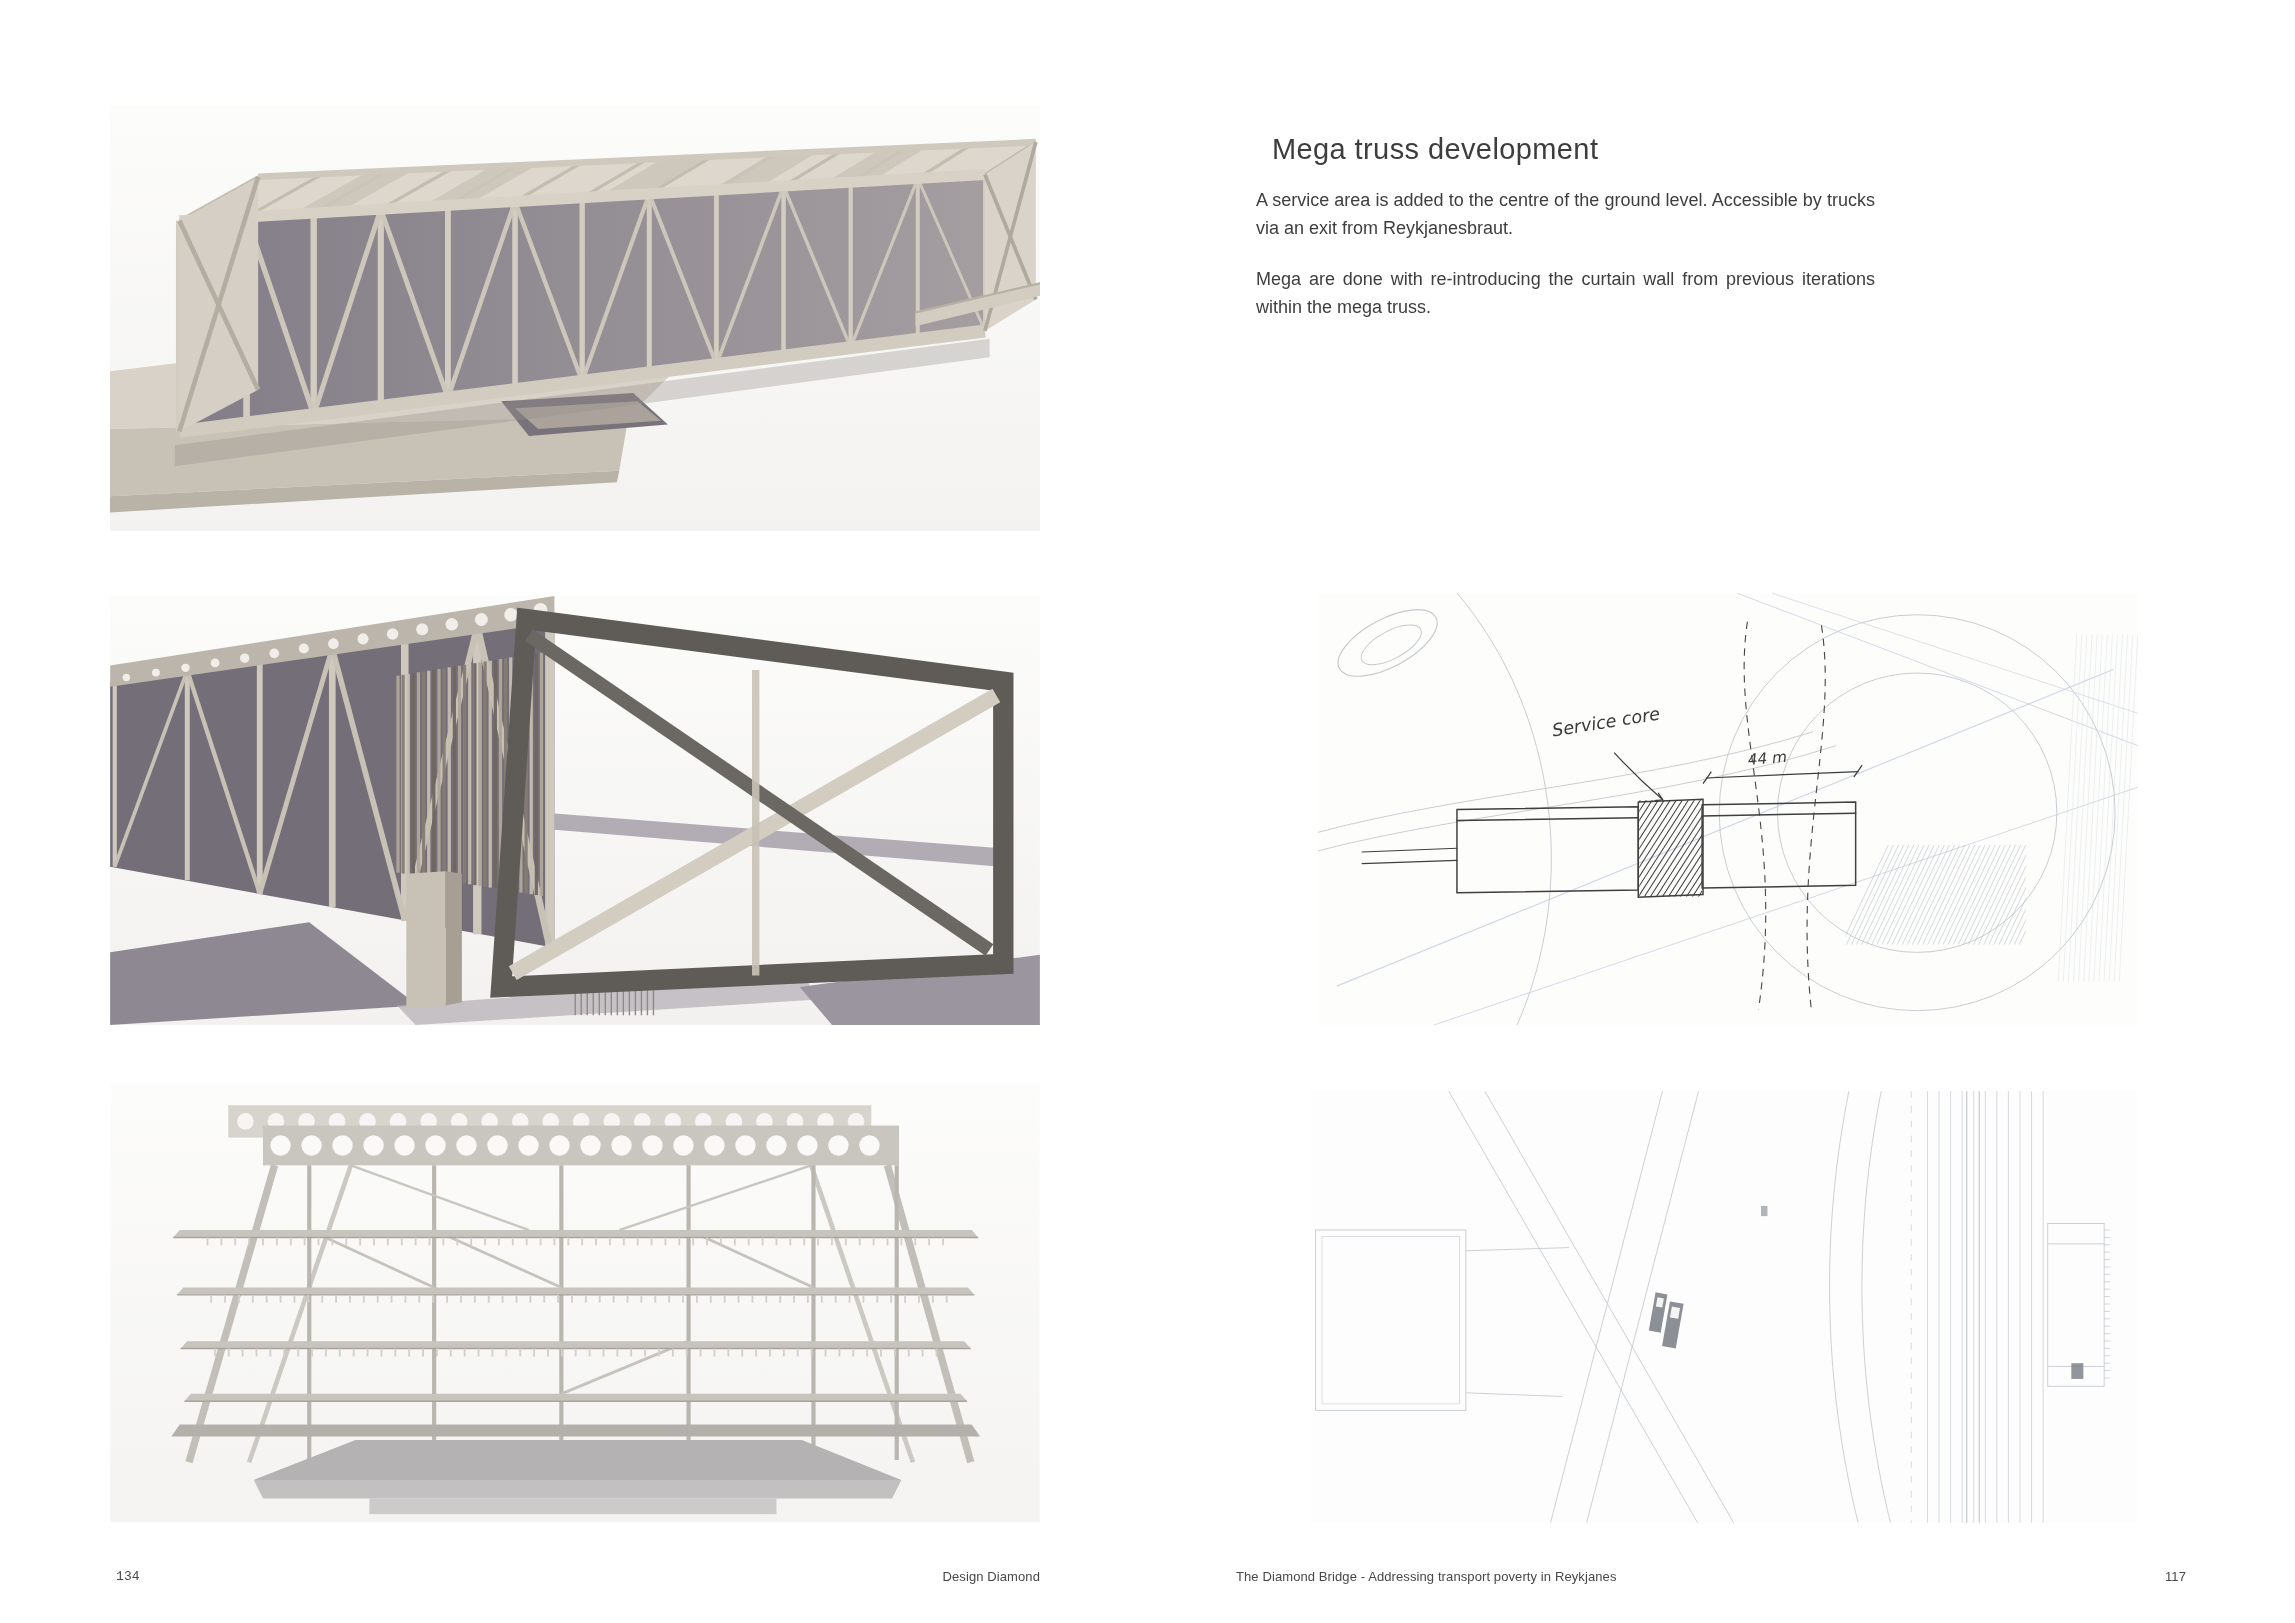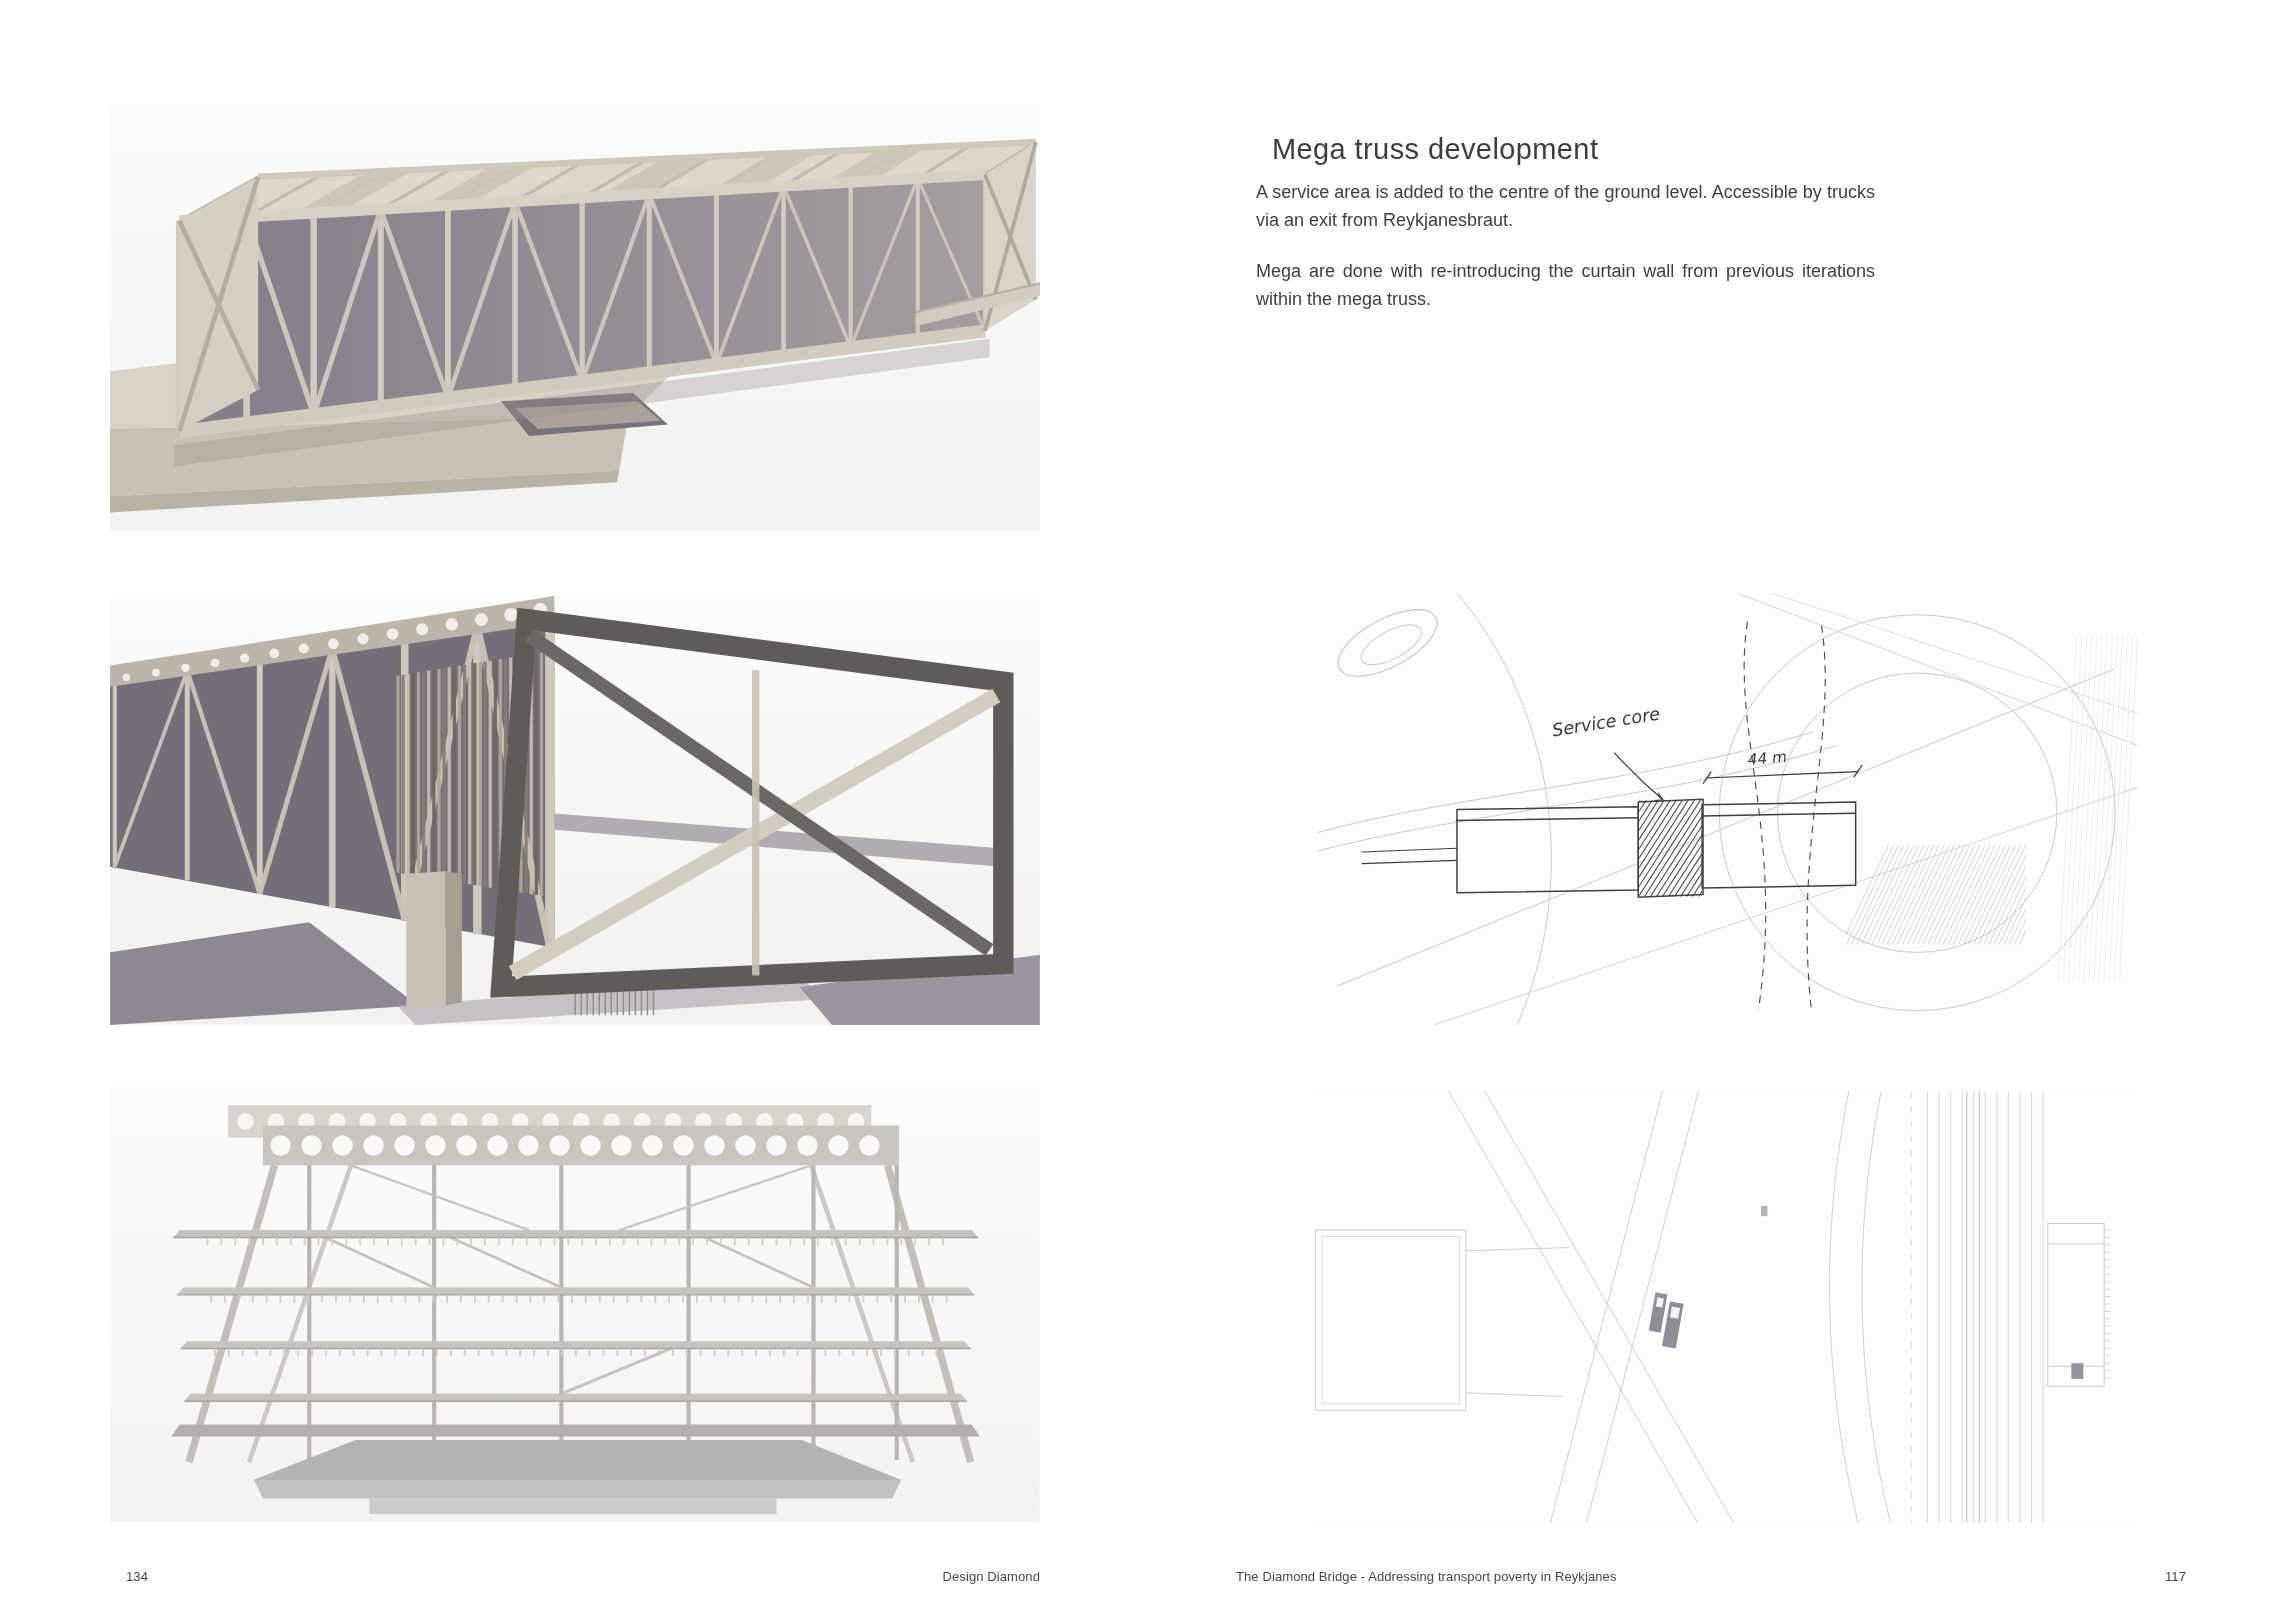--- a/index.html
+++ b/index.html
@@ -8,23 +8,23 @@
   .spread{position:absolute;inset:0;width:2295px;height:1623px;background:#ffffff;overflow:hidden;}
   .fig{position:absolute;margin:0;}
   .fig svg{display:block;width:100%;height:100%;}
   .fig-aerial{left:110px;top:105px;width:930px;height:426px;}
   .fig-closeup{left:110px;top:596px;width:930px;height:429px;}
   .fig-elevation{left:110px;top:1083px;width:930px;height:439px;}
   .fig-sketch{left:1318px;top:593px;width:820px;height:432px;}
   .fig-plan{left:1310px;top:1091px;width:827px;height:432px;}
   .title{position:absolute;left:1256px;top:117px;margin:16px;font-size:29px;font-weight:400;color:#3d3d3d;letter-spacing:0.4px;}
   .body-text{position:absolute;left:1256px;top:178px;width:619px;}
-  .body-text p{margin:0 0 23px;font-size:18px;line-height:28px;color:#3e3e3e;text-align:justify;}
+  .body-text p{margin:8px 0 23px;font-size:18px;line-height:28px;color:#3e3e3e;text-align:justify;}
   .footer-item{position:absolute;top:1569px;font-size:13px;color:#474747;letter-spacing:0.1px;}
-  #f-left{left:126px;}
+  #f-left{left:116px;font-family:Liberation Mono, monospace;}
   #f-dp{left:110px;width:930px;text-align:right;}
   #f-db{left:1236px;}
   #f-right{left:1256px;width:930px;text-align:right;}
 </style>
 </head>
 <body>
 
 <div class="spread">
 
   <figure class="fig fig-aerial">

